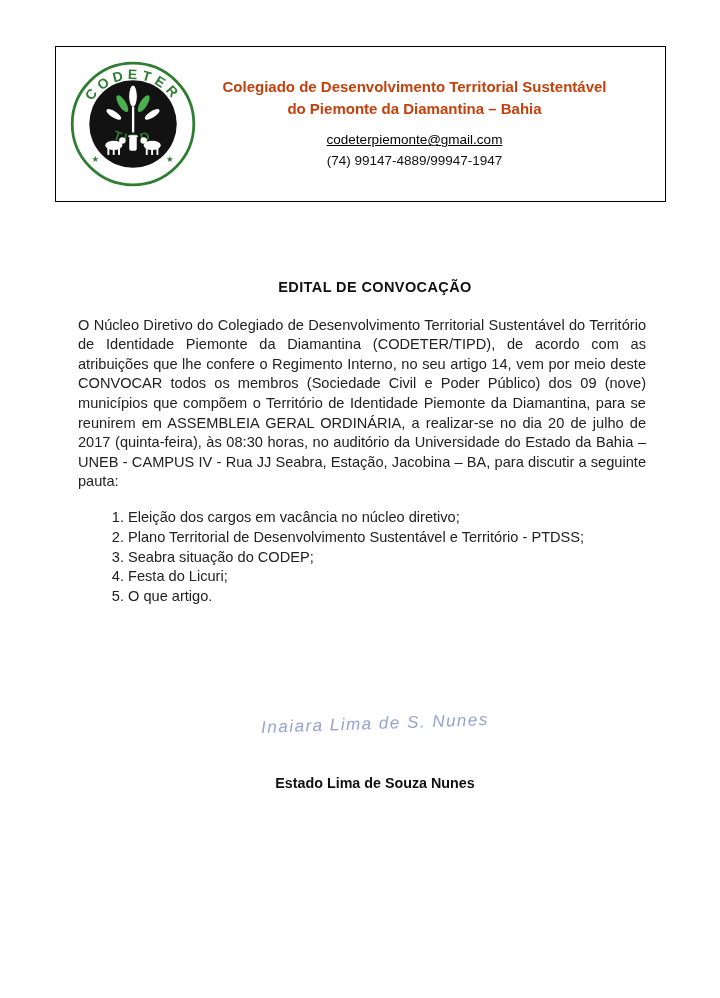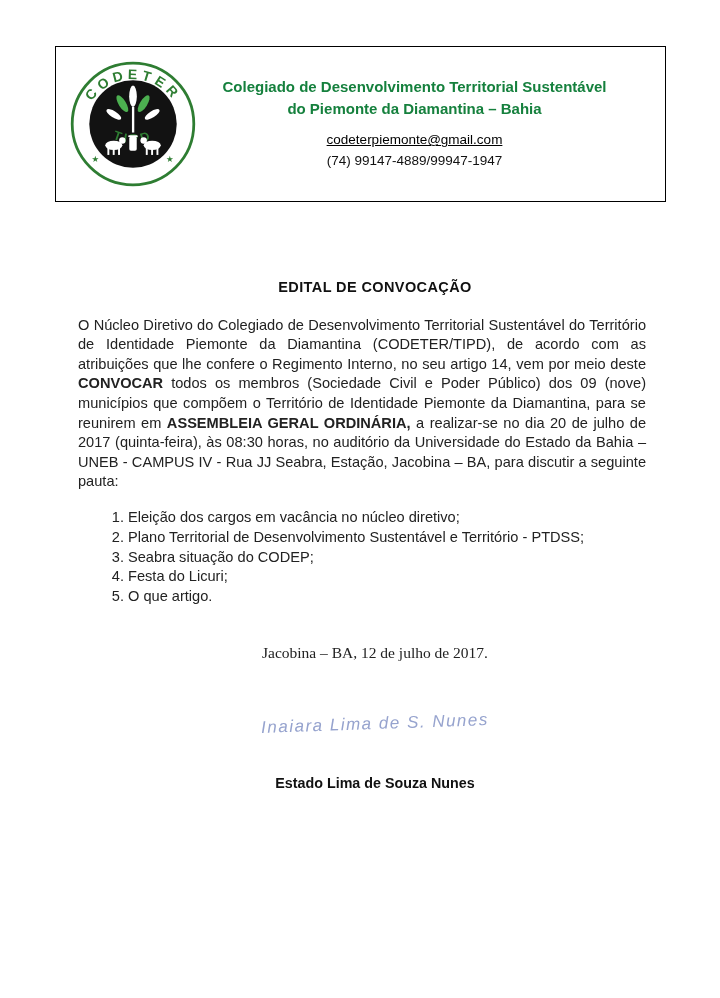--- a/index.html
+++ b/index.html
@@ -14,34 +14,34 @@
   
   .header-box{
     position:absolute;top:46px;left:55px;
     width:611px;height:156px;
     border:1.4px solid #000;
     display:flex;align-items:center;
     box-sizing:border-box;
   }
   .logo-wrap{flex:0 0 auto;margin-left:12px;width:130px;display:flex;justify-content:center;}
   .header-text{flex:1;text-align:center;padding-right:34px;}
-  .lh-title{font-size:15px;font-weight:bold;line-height:1.45;color:#15803d;}
+  .lh-title{font-size:15px;font-weight:bold;line-height:1.45;color:#c2410c;}
   .lh-contact{margin-top:11px;font-size:13.5px;line-height:1.55;color:#111;}
   .email-link{color:#000;text-decoration:underline;cursor:pointer;}
   
   .doc-heading{
     position:absolute;top:240px;left:80px;width:590px;
     text-align:center;font-weight:bold;font-size:14.5px;letter-spacing:.4px;color:#111;margin-top:39px;
   }
   
   .doc-paragraph{
     position:absolute;top:301px;left:78px;width:568px;
     font-size:14.6px;line-height:19.6px;text-align:justify;color:#222;
   }
-  .bold{font-weight:bold;}
+  .bold{font-weight:normal;}
   
   .agenda{
     position:absolute;top:492px;left:88px;width:540px;
     margin:16px;padding-left:24px;
     font-size:14.6px;line-height:19.8px;color:#222;
   }
   
   .date-line{
     position:absolute;top:644px;left:80px;width:590px;
     text-align:center;
@@ -144,21 +144,20 @@
   </p>
 
   <ol class="agenda">
     <li>Eleição dos cargos em vacância no núcleo diretivo;</li>
     <li>Plano Territorial de Desenvolvimento Sustentável e Território - PTDSS;</li>
     <li>Seabra situação do CODEP;</li>
     <li>Festa do Licuri;</li>
     <li>O que artigo.</li>
   </ol>
 
-  <div class="date-line">Jacobina – BA, 12 de julho de 2017.</div>
 
   <div class="signature-script">Inaiara Lima de S. Nunes</div>
 
   <div class="signer">
     <div class="signer-name">Estado Lima de Souza Nunes</div>
   </div>
 
 </div>
 
 </body></html>

